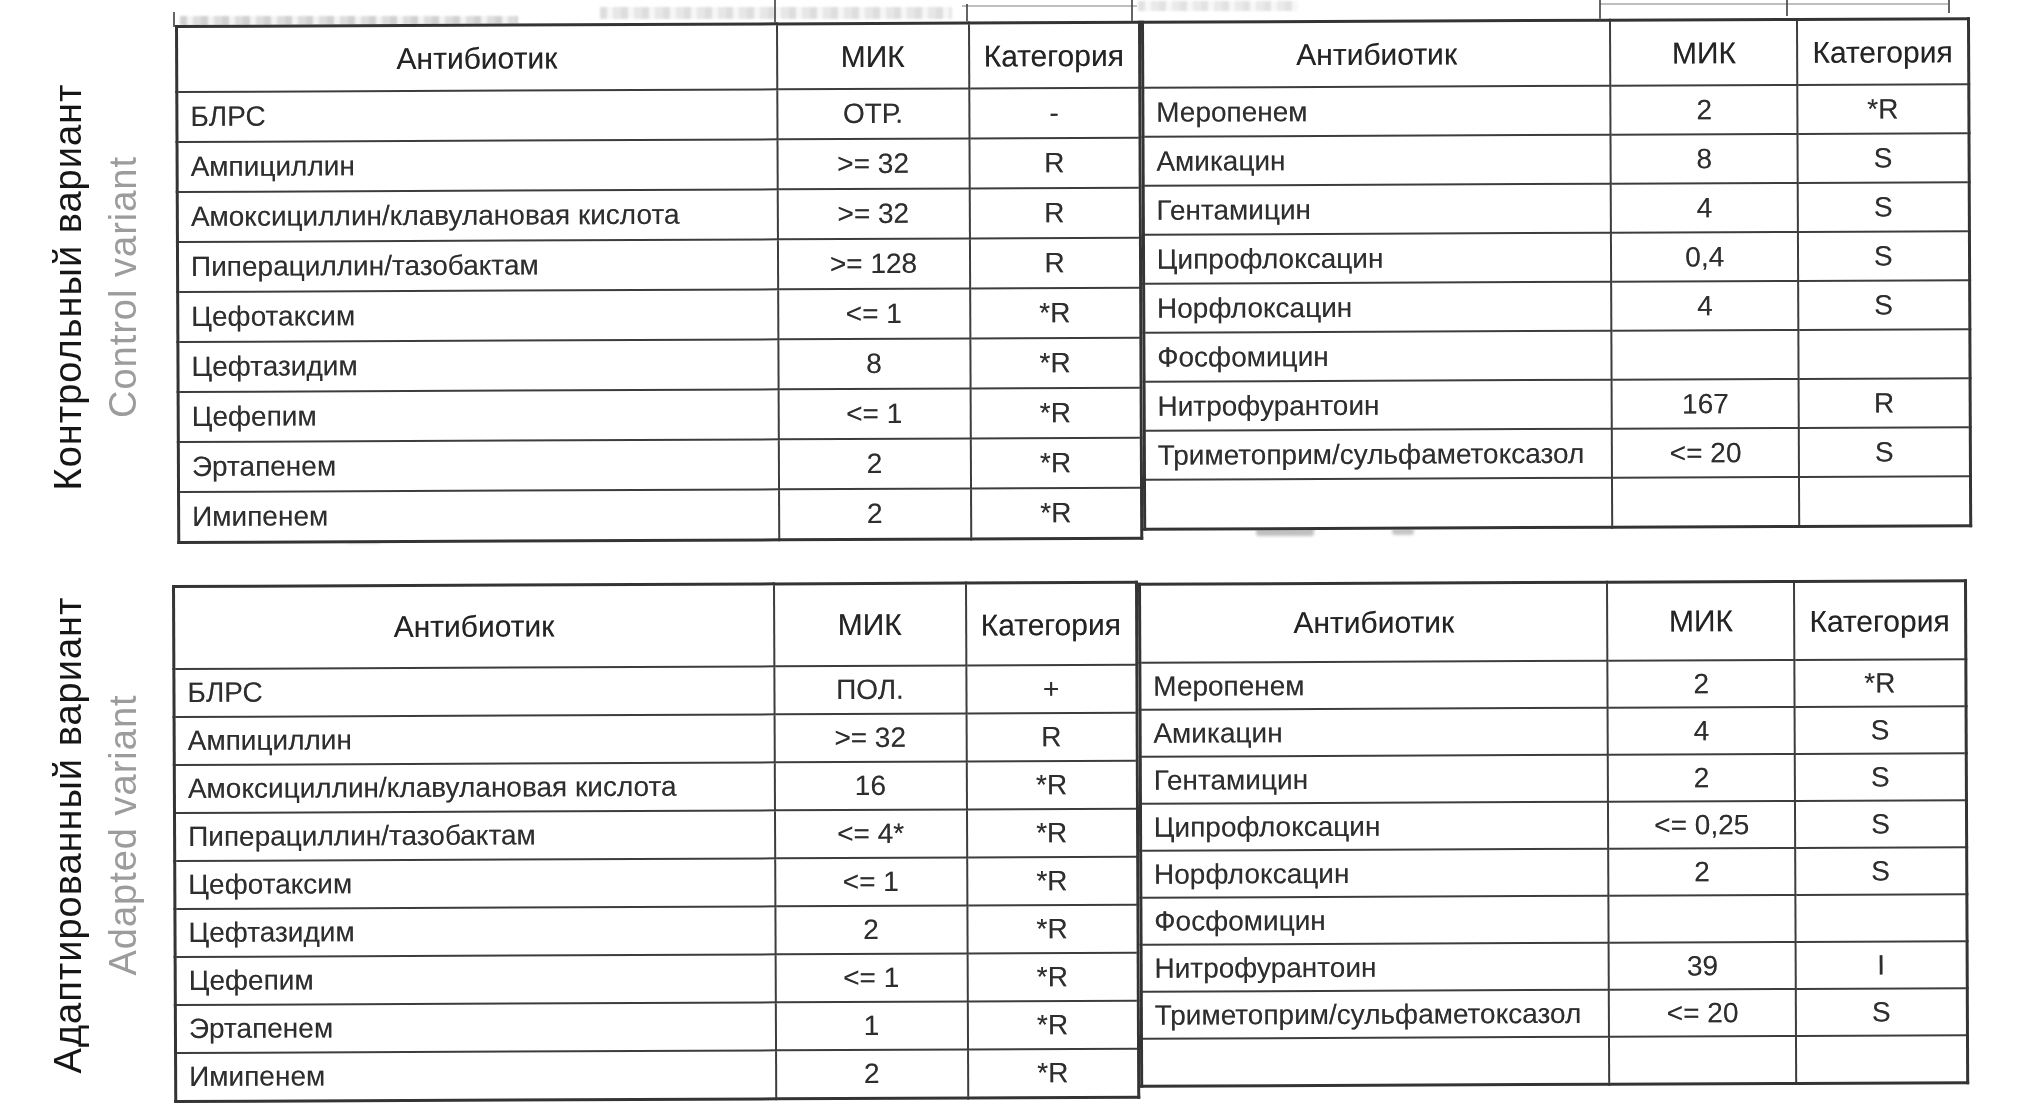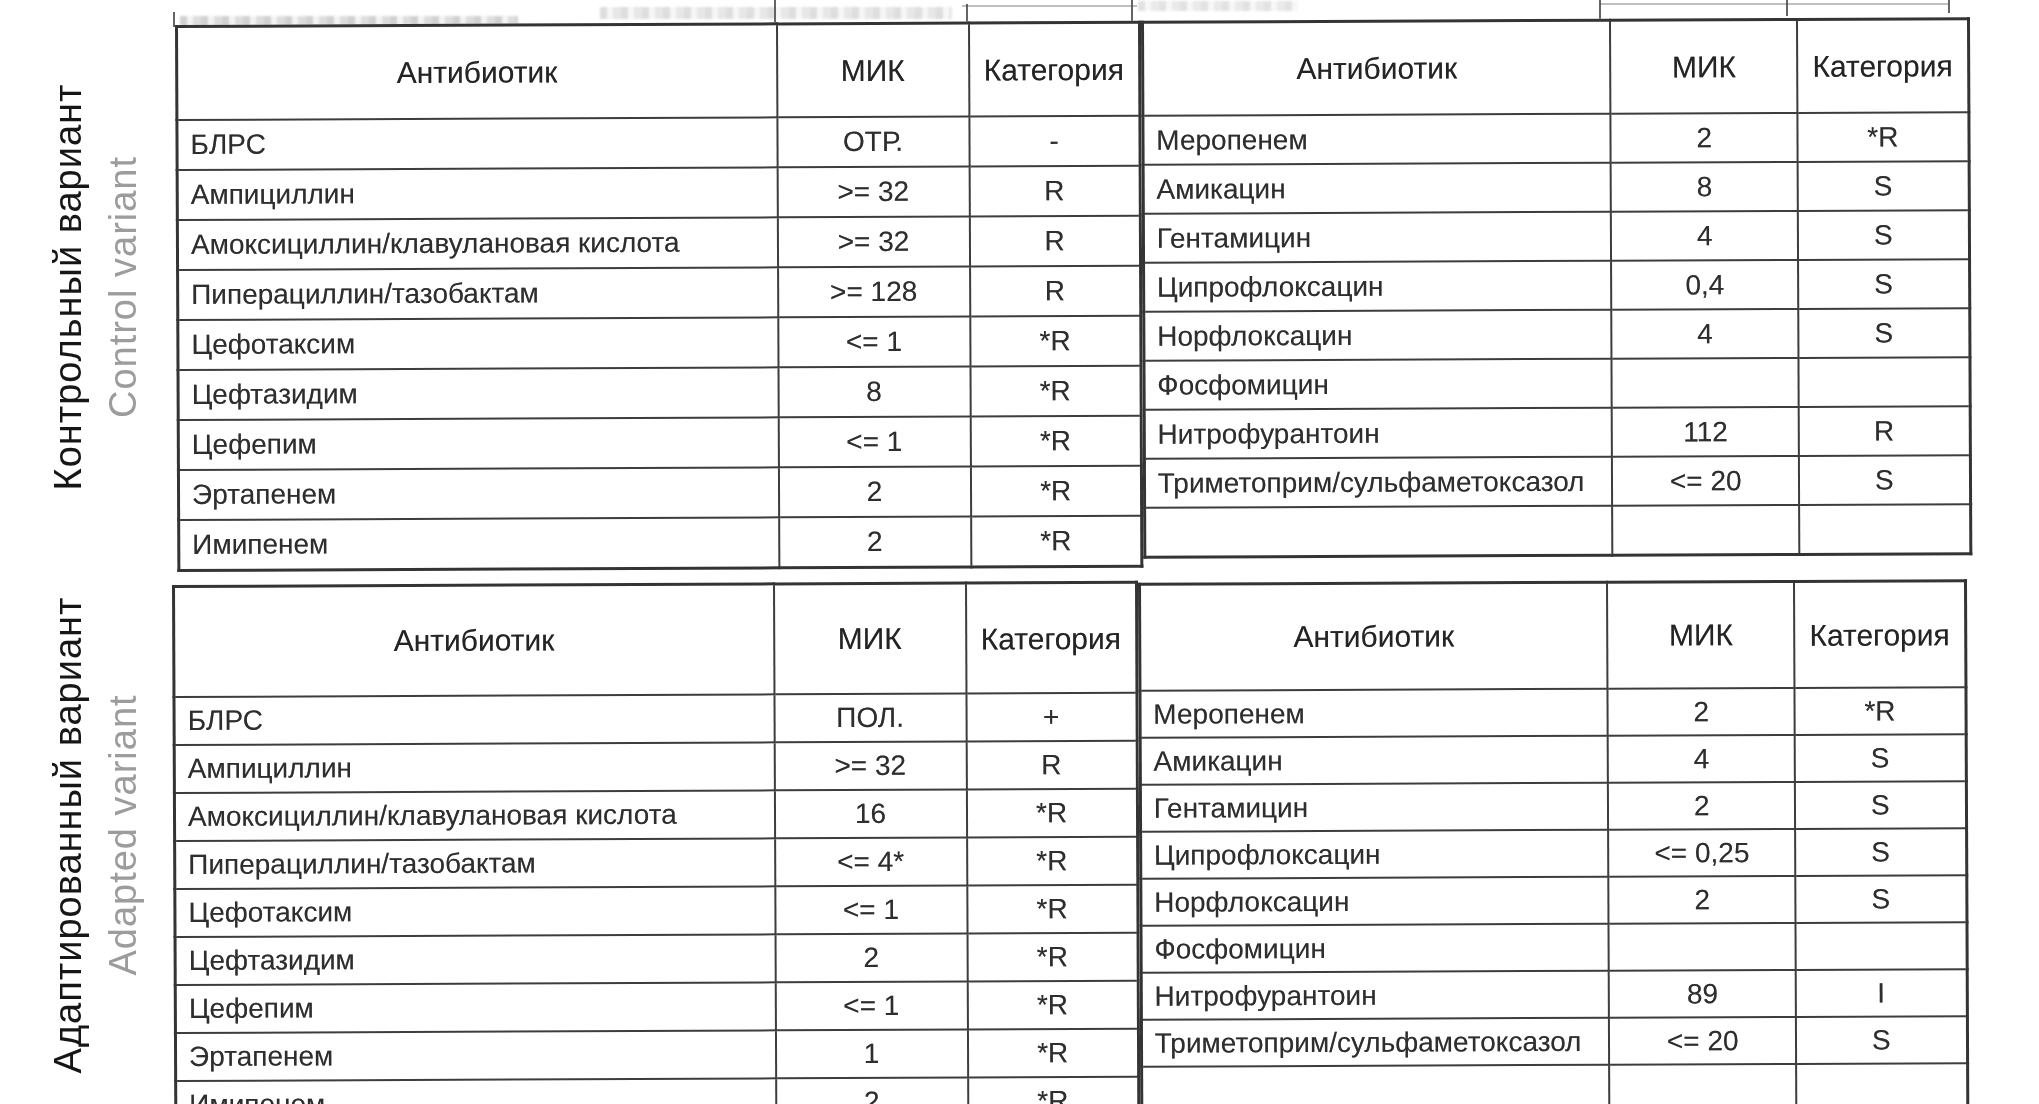--- a/index.html
+++ b/index.html
@@ -52,21 +52,21 @@
     font-weight:normal;
     font-size:30px;
     color:#242424;
     text-align:center;
     line-height:32px;
     padding:2px 6px;
   }
   .tbl td{font-size:28px;color:#2e2e2e;}
   td.col-ab{text-align:left;padding:2px 6px 2px 12px;}
   td.col-mic,td.col-cat{text-align:center;padding:2px 4px;}
-  th.th-cat{word-break:break-all;padding:16px 14px;line-height:31px;}
+  th.th-cat{word-break:break-all;padding:2px 14px;line-height:31px;}
 
   
   .tbl-left  col.c-ab{width:600px;} .tbl-left  col.c-mic{width:192px;} .tbl-left  col.c-cat{width:163px;}
   .tbl-right col.c-ab{width:468px;} .tbl-right col.c-mic{width:187px;} .tbl-right col.c-cat{width:163px;}
 
   
   .t1l th{height:59px;} .t1l td{height:44px;}
   .t1r th{height:59px;} .t1r td{height:43px;}
   .t2l th{height:76px;} .t2l td{height:42px;}
   .t2r th{height:72px;} .t2r td{height:41px;}
@@ -238,21 +238,21 @@
             <td class="col-mic">4</td>
             <td class="col-cat">S</td>
           </tr>
           <tr>
             <td class="col-ab">Фосфомицин</td>
             <td class="col-mic"></td>
             <td class="col-cat"></td>
           </tr>
           <tr>
             <td class="col-ab">Нитрофурантоин</td>
-            <td class="col-mic">112</td>
+            <td class="col-mic">167</td>
             <td class="col-cat">R</td>
           </tr>
           <tr>
             <td class="col-ab">Триметоприм/сульфаметоксазол</td>
             <td class="col-mic">&lt;= 20</td>
             <td class="col-cat">S</td>
           </tr>
           <tr>
             <td class="col-ab"></td>
             <td class="col-mic"></td>
@@ -363,21 +363,21 @@
             <td class="col-mic">2</td>
             <td class="col-cat">S</td>
           </tr>
           <tr>
             <td class="col-ab">Фосфомицин</td>
             <td class="col-mic"></td>
             <td class="col-cat"></td>
           </tr>
           <tr>
             <td class="col-ab">Нитрофурантоин</td>
-            <td class="col-mic">89</td>
+            <td class="col-mic">39</td>
             <td class="col-cat">I</td>
           </tr>
           <tr>
             <td class="col-ab">Триметоприм/сульфаметоксазол</td>
             <td class="col-mic">&lt;= 20</td>
             <td class="col-cat">S</td>
           </tr>
           <tr>
             <td class="col-ab"></td>
             <td class="col-mic"></td>

